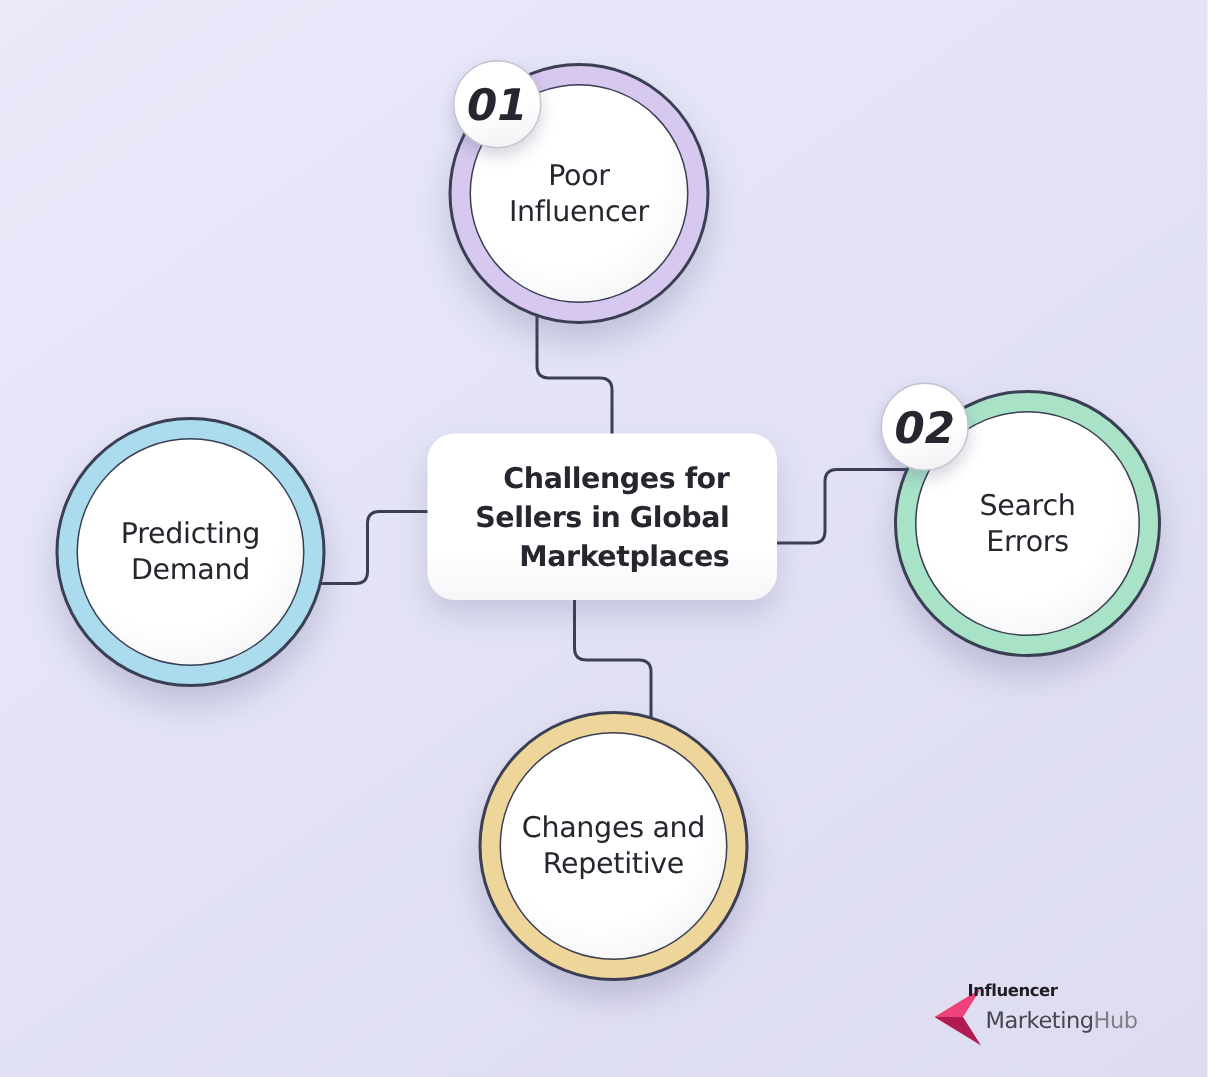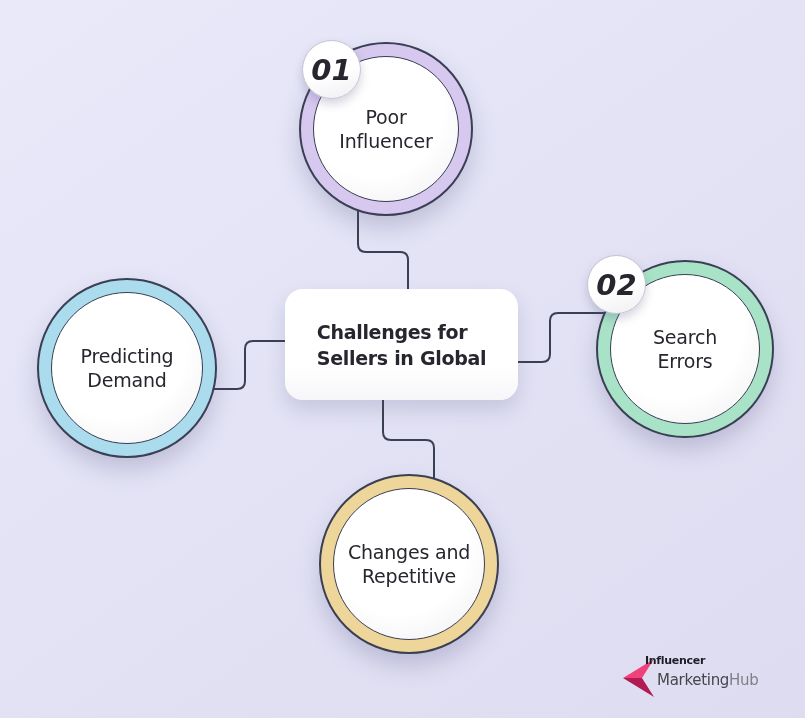--- a/index.html
+++ b/index.html
@@ -55,21 +55,21 @@
   .badge-03 { left:320px; top:476px; }
   .badge-04 { left:49px;  top:260px; }
 
   
   .center-card {
     position:absolute; left:285px; top:289px; width:233px; height:111px;
     background: linear-gradient(180deg, #ffffff 70%, #f6f6f9 100%);
     border-radius:18px;
     box-shadow: 0 10px 20px rgba(85,85,130,.20);
     display:flex; align-items:center; justify-content:center;
-    text-align:left; z-index:2;
+    text-align:right; z-index:2;
   }
   .center-title {
     font-size:19px; line-height:26px; font-weight:bold;
     color:#26262e; letter-spacing:-0.3px;
   }
   .center-title span { display:block; }
 
   
   .logo { position:absolute; left:620px; top:652px; width:165px; height:52px; z-index:4; }
   .logo-icon { position:absolute; left:2px; top:6px; }
@@ -129,20 +129,21 @@
         <span>Predicting</span>
         <span>Demand</span>
       </div>
     </div>
   </div>
 
   <div class="center-card">
     <div class="center-title">
       <span>Challenges for</span>
       <span>Sellers in Global</span>
+      <span>Marketplaces</span>
     </div>
   </div>
 
   <div class="logo">
     <svg class="logo-icon" width="34" height="40" viewBox="0 0 34 40">
       <polygon points="32,1 1,20 20,20" fill="#ef417a"></polygon>
       <polygon points="1,20 20,20 32,39" fill="#b01b54"></polygon>
     </svg>
     <div class="logo-text1">Influencer</div>
     <div class="logo-text2">

